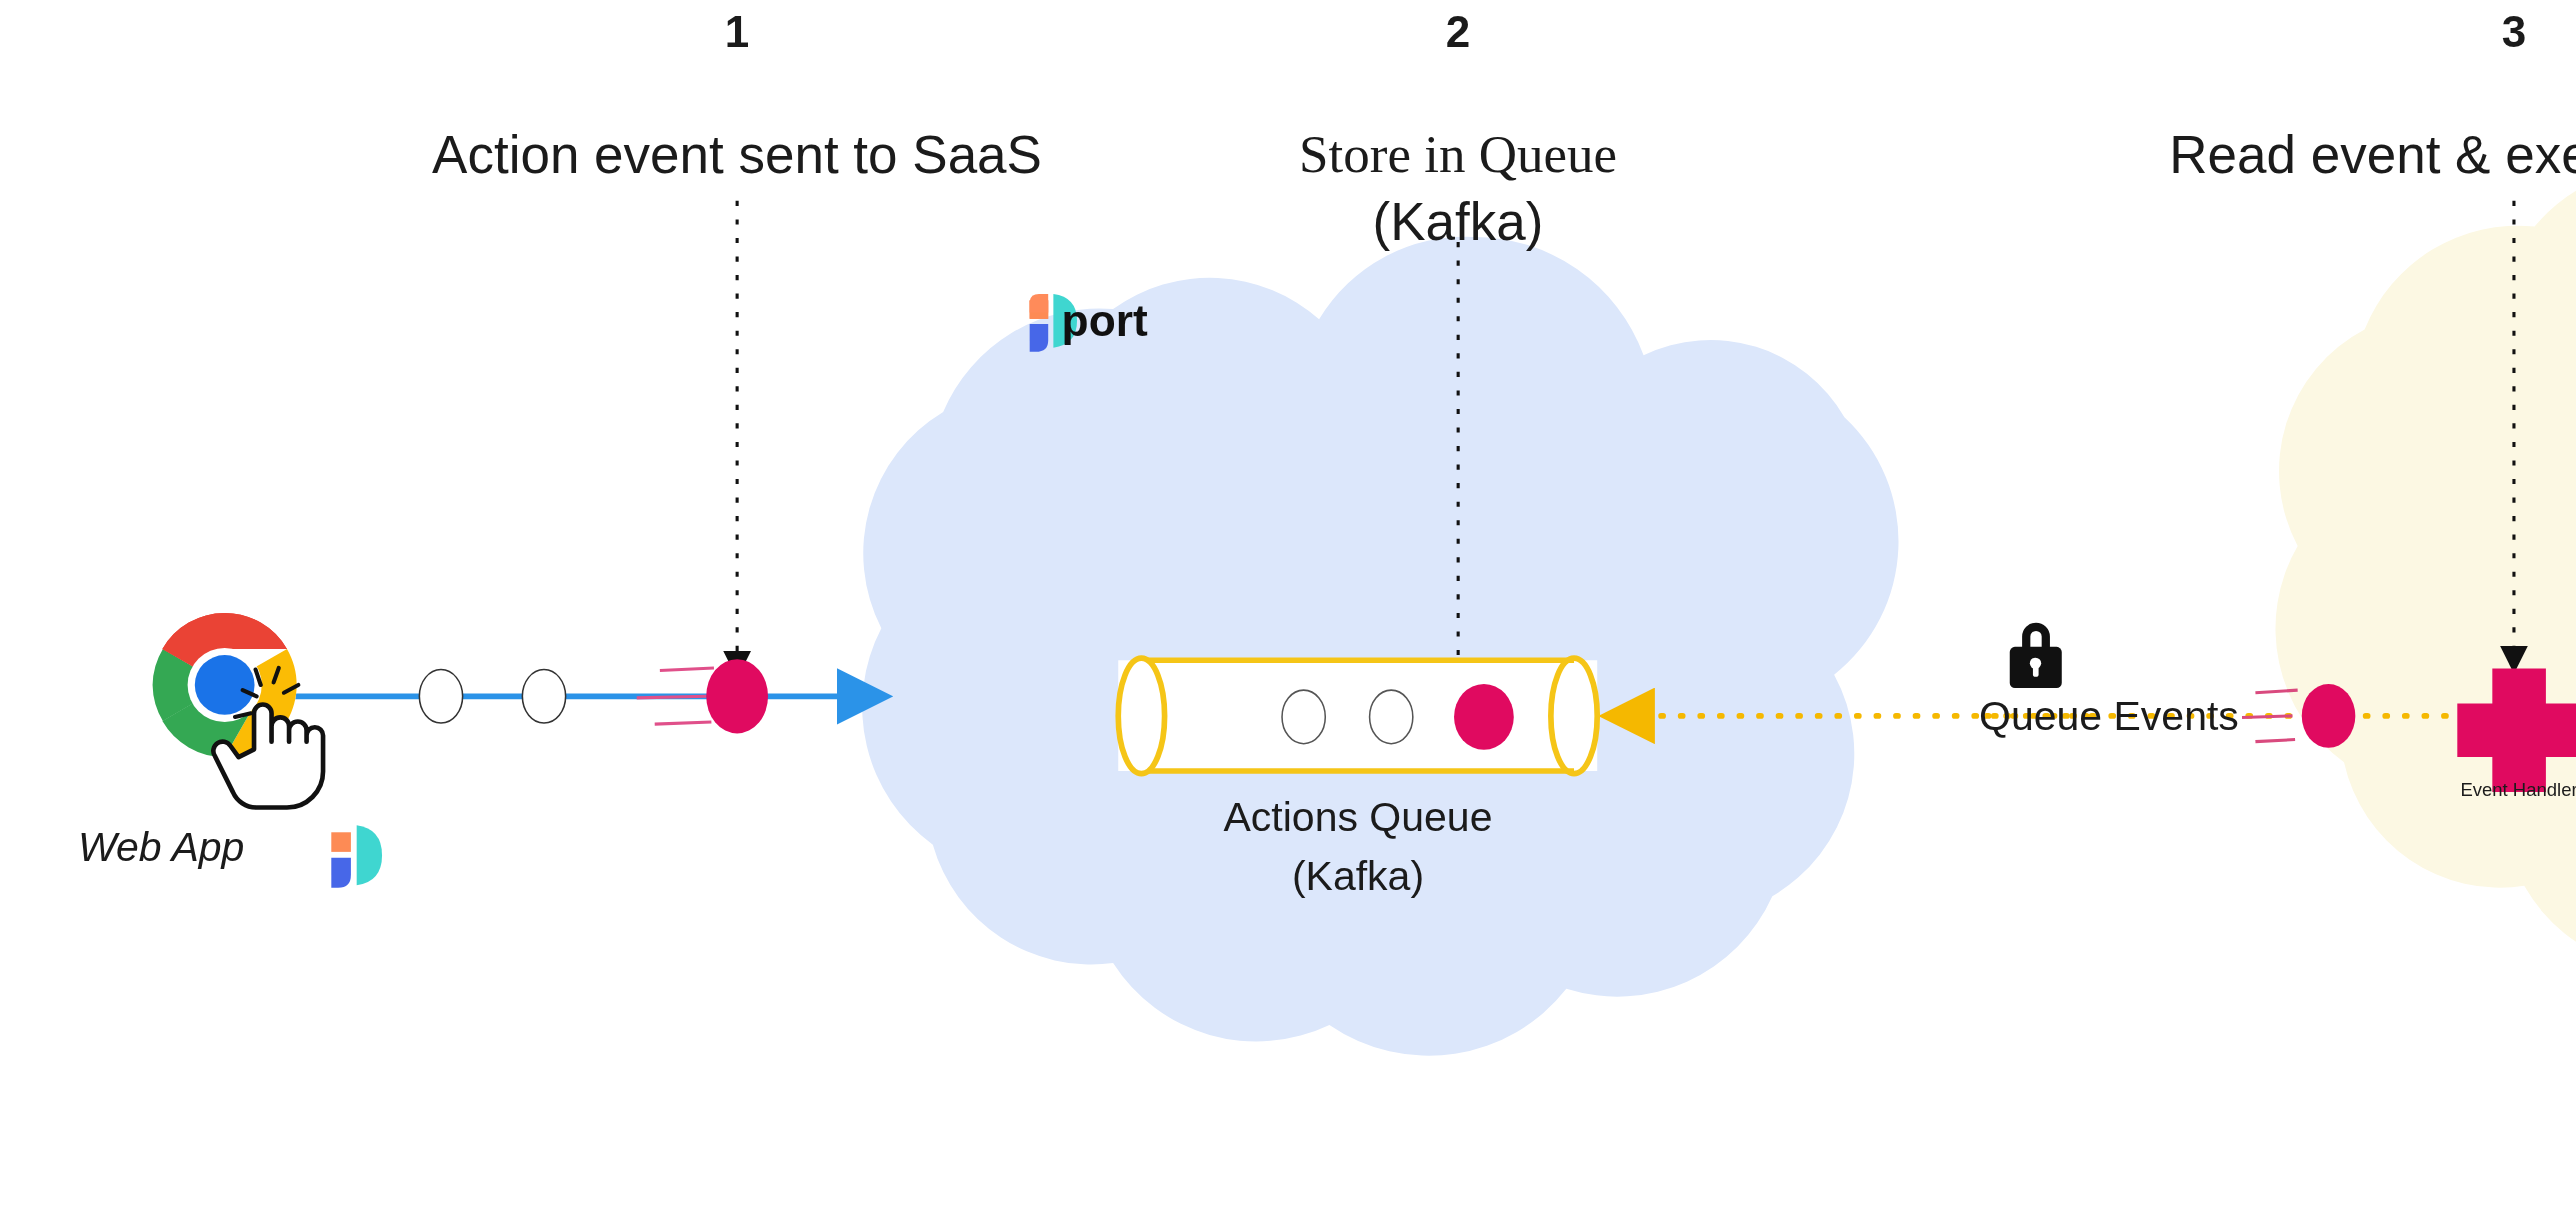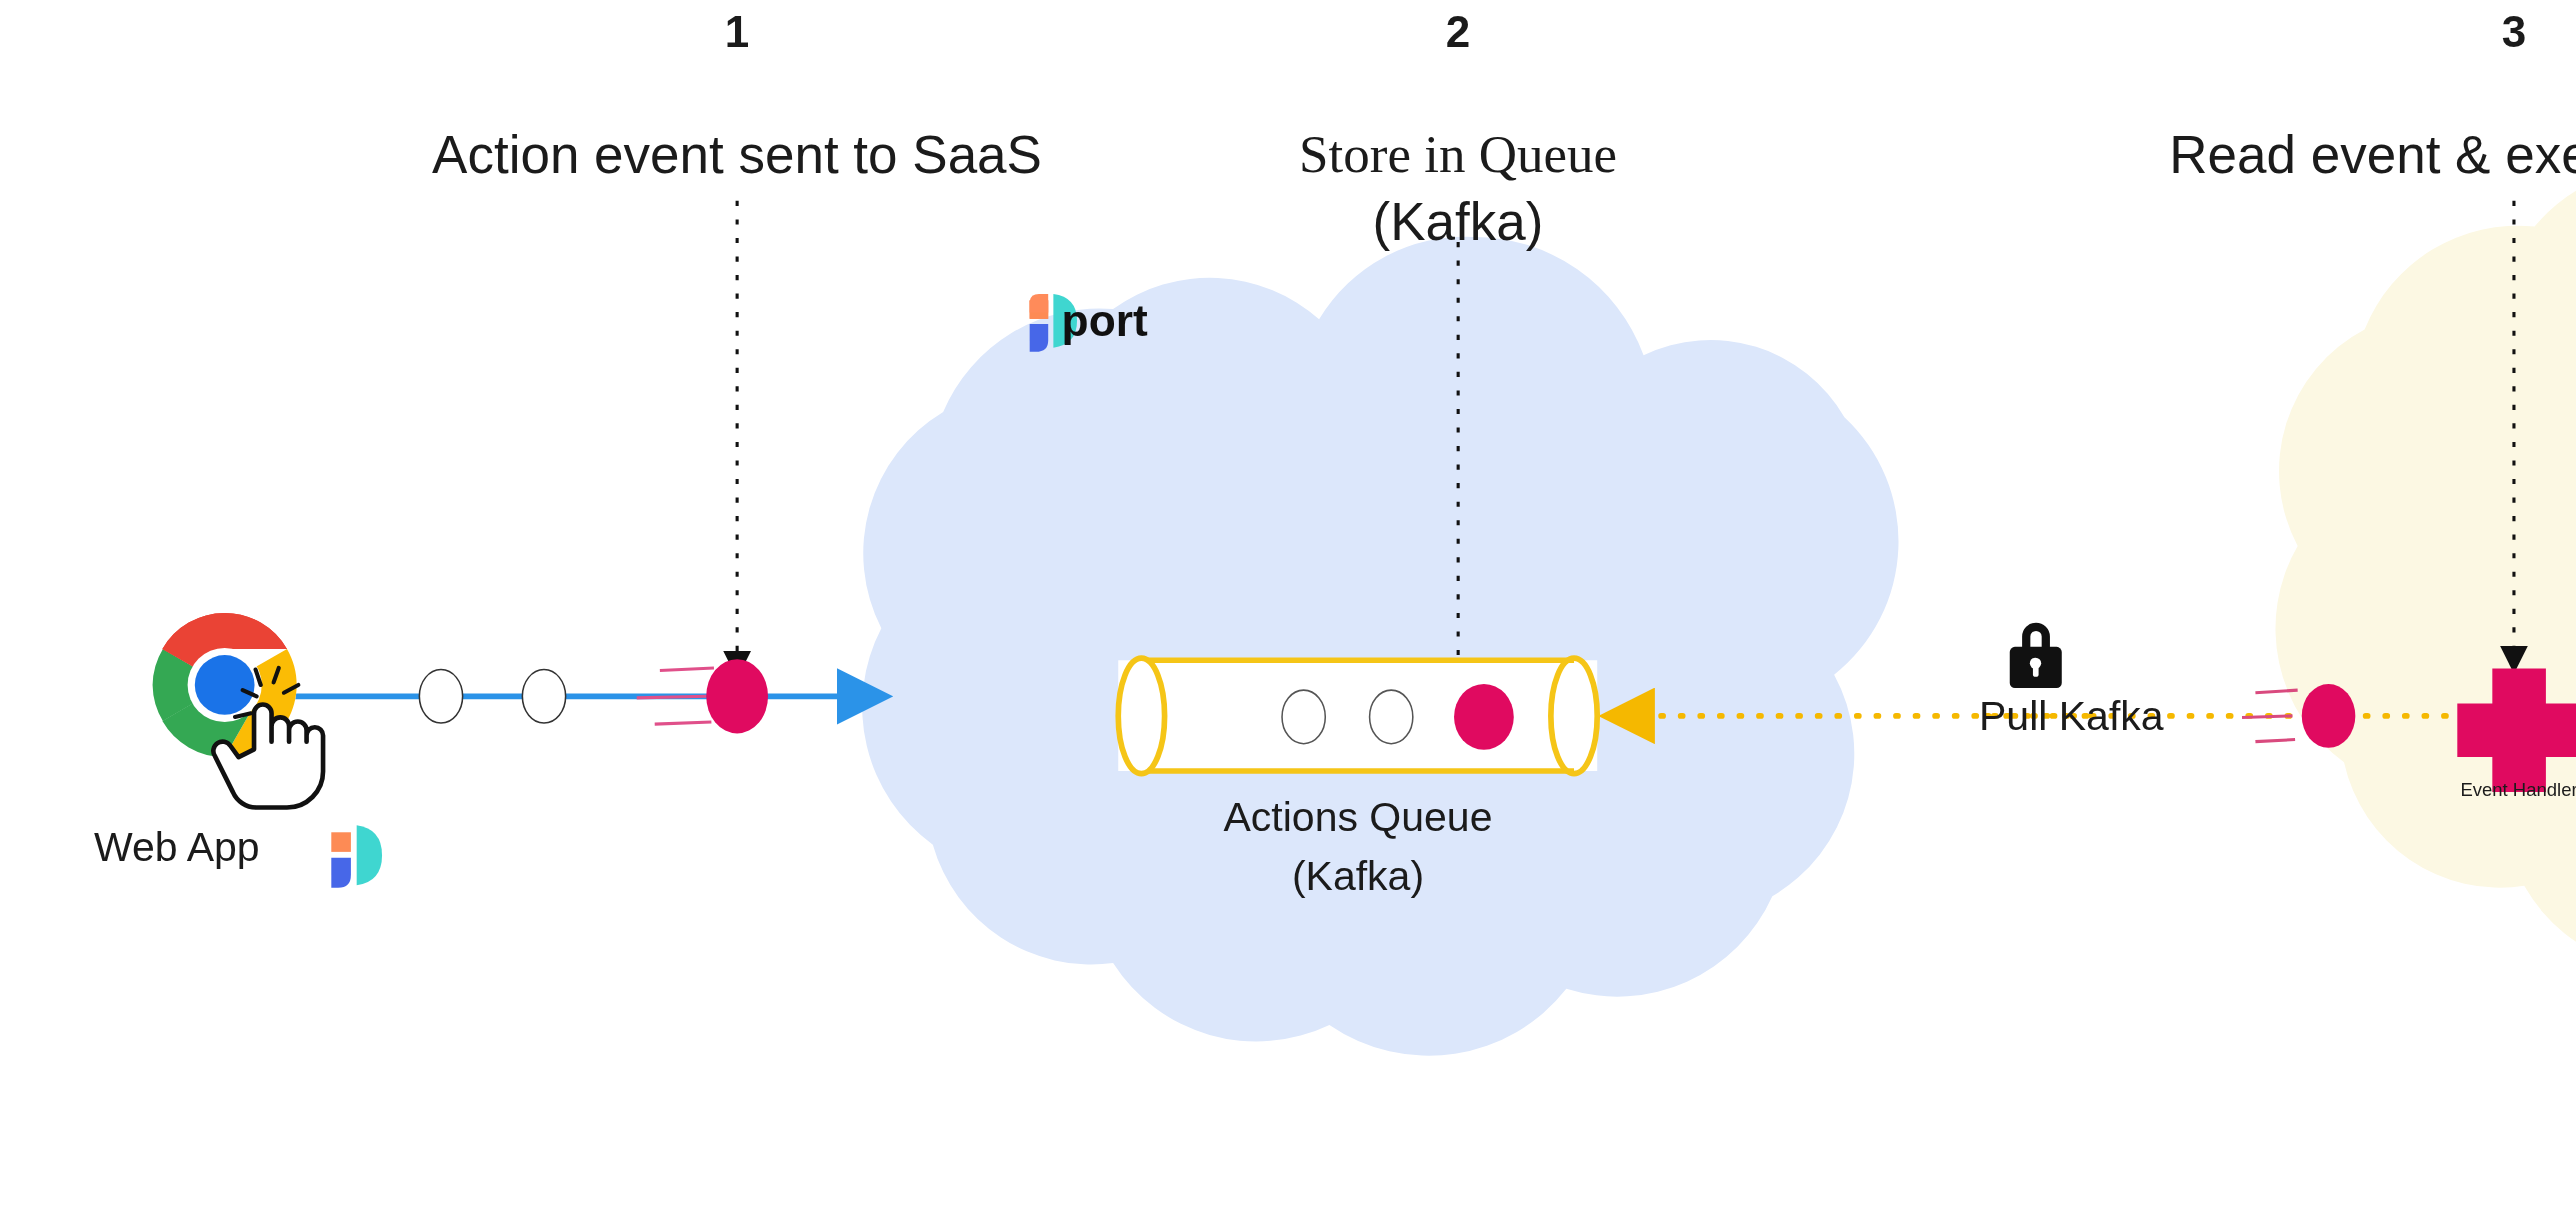--- a/index.html
+++ b/index.html
@@ -322,31 +322,31 @@
   <div class="txt step-num ctr" style="left:737px;top:7.2px;">1</div>
   <div class="txt step-lbl ctr" style="left:737px;top:124px;">Action event sent to SaaS</div>
 
   <div class="txt step-num ctr" style="left:1458px;top:7.2px;">2</div>
   <div class="txt step-lbl ctr" style="left:1458px;top:124px;font-family:Liberation Serif, serif;">Store in Queue</div>
   <div class="txt step-lbl ctr" style="left:1458px;top:191px;">(Kafka)</div>
 
   <div class="txt step-num ctr" style="left:2514px;top:7.2px;">3</div>
   <div class="txt step-lbl ctr" style="left:2514px;top:124px;">Read event &amp; execute runner</div>
 
-  <div class="txt node-lbl" style="left:94px;top:824px;">Web App</div>
+  <div class="txt node-lbl" style="left:78px;top:824px;font-style:italic;">Web App</div>
 
   <svg class="layer" viewBox="0 0 6770 2363" style="pointer-events:none">
     <g transform="translate(642,1616) scale(1.12)">
       <path d="M0,0 h34 v34 h-34 z" fill="#fd8b55"></path>
       <path d="M0,44 h34 v30 q0,22 -22,22 h-12 z" fill="#4767e8"></path>
       <path d="M44,-12 q44,6 44,52 q0,46 -44,52 z" fill="#3fd6d0"></path>
     </g>
   </svg>
 
   <div class="txt node-lbl ctr" style="left:1358px;top:794px;">Actions Queue</div>
   <div class="txt node-lbl ctr" style="left:1358px;top:853px;">(Kafka)</div>
 
-  <div class="txt node-lbl" style="left:1979px;top:693px;">Pull Kafka</div>
+  <div class="txt node-lbl" style="left:1979px;top:693px;">Queue Events</div>
 
   <div class="txt small-lbl ctr" style="left:2519px;top:779px;">Event Handler</div>
 
 </div>
 
 
 </body></html>

